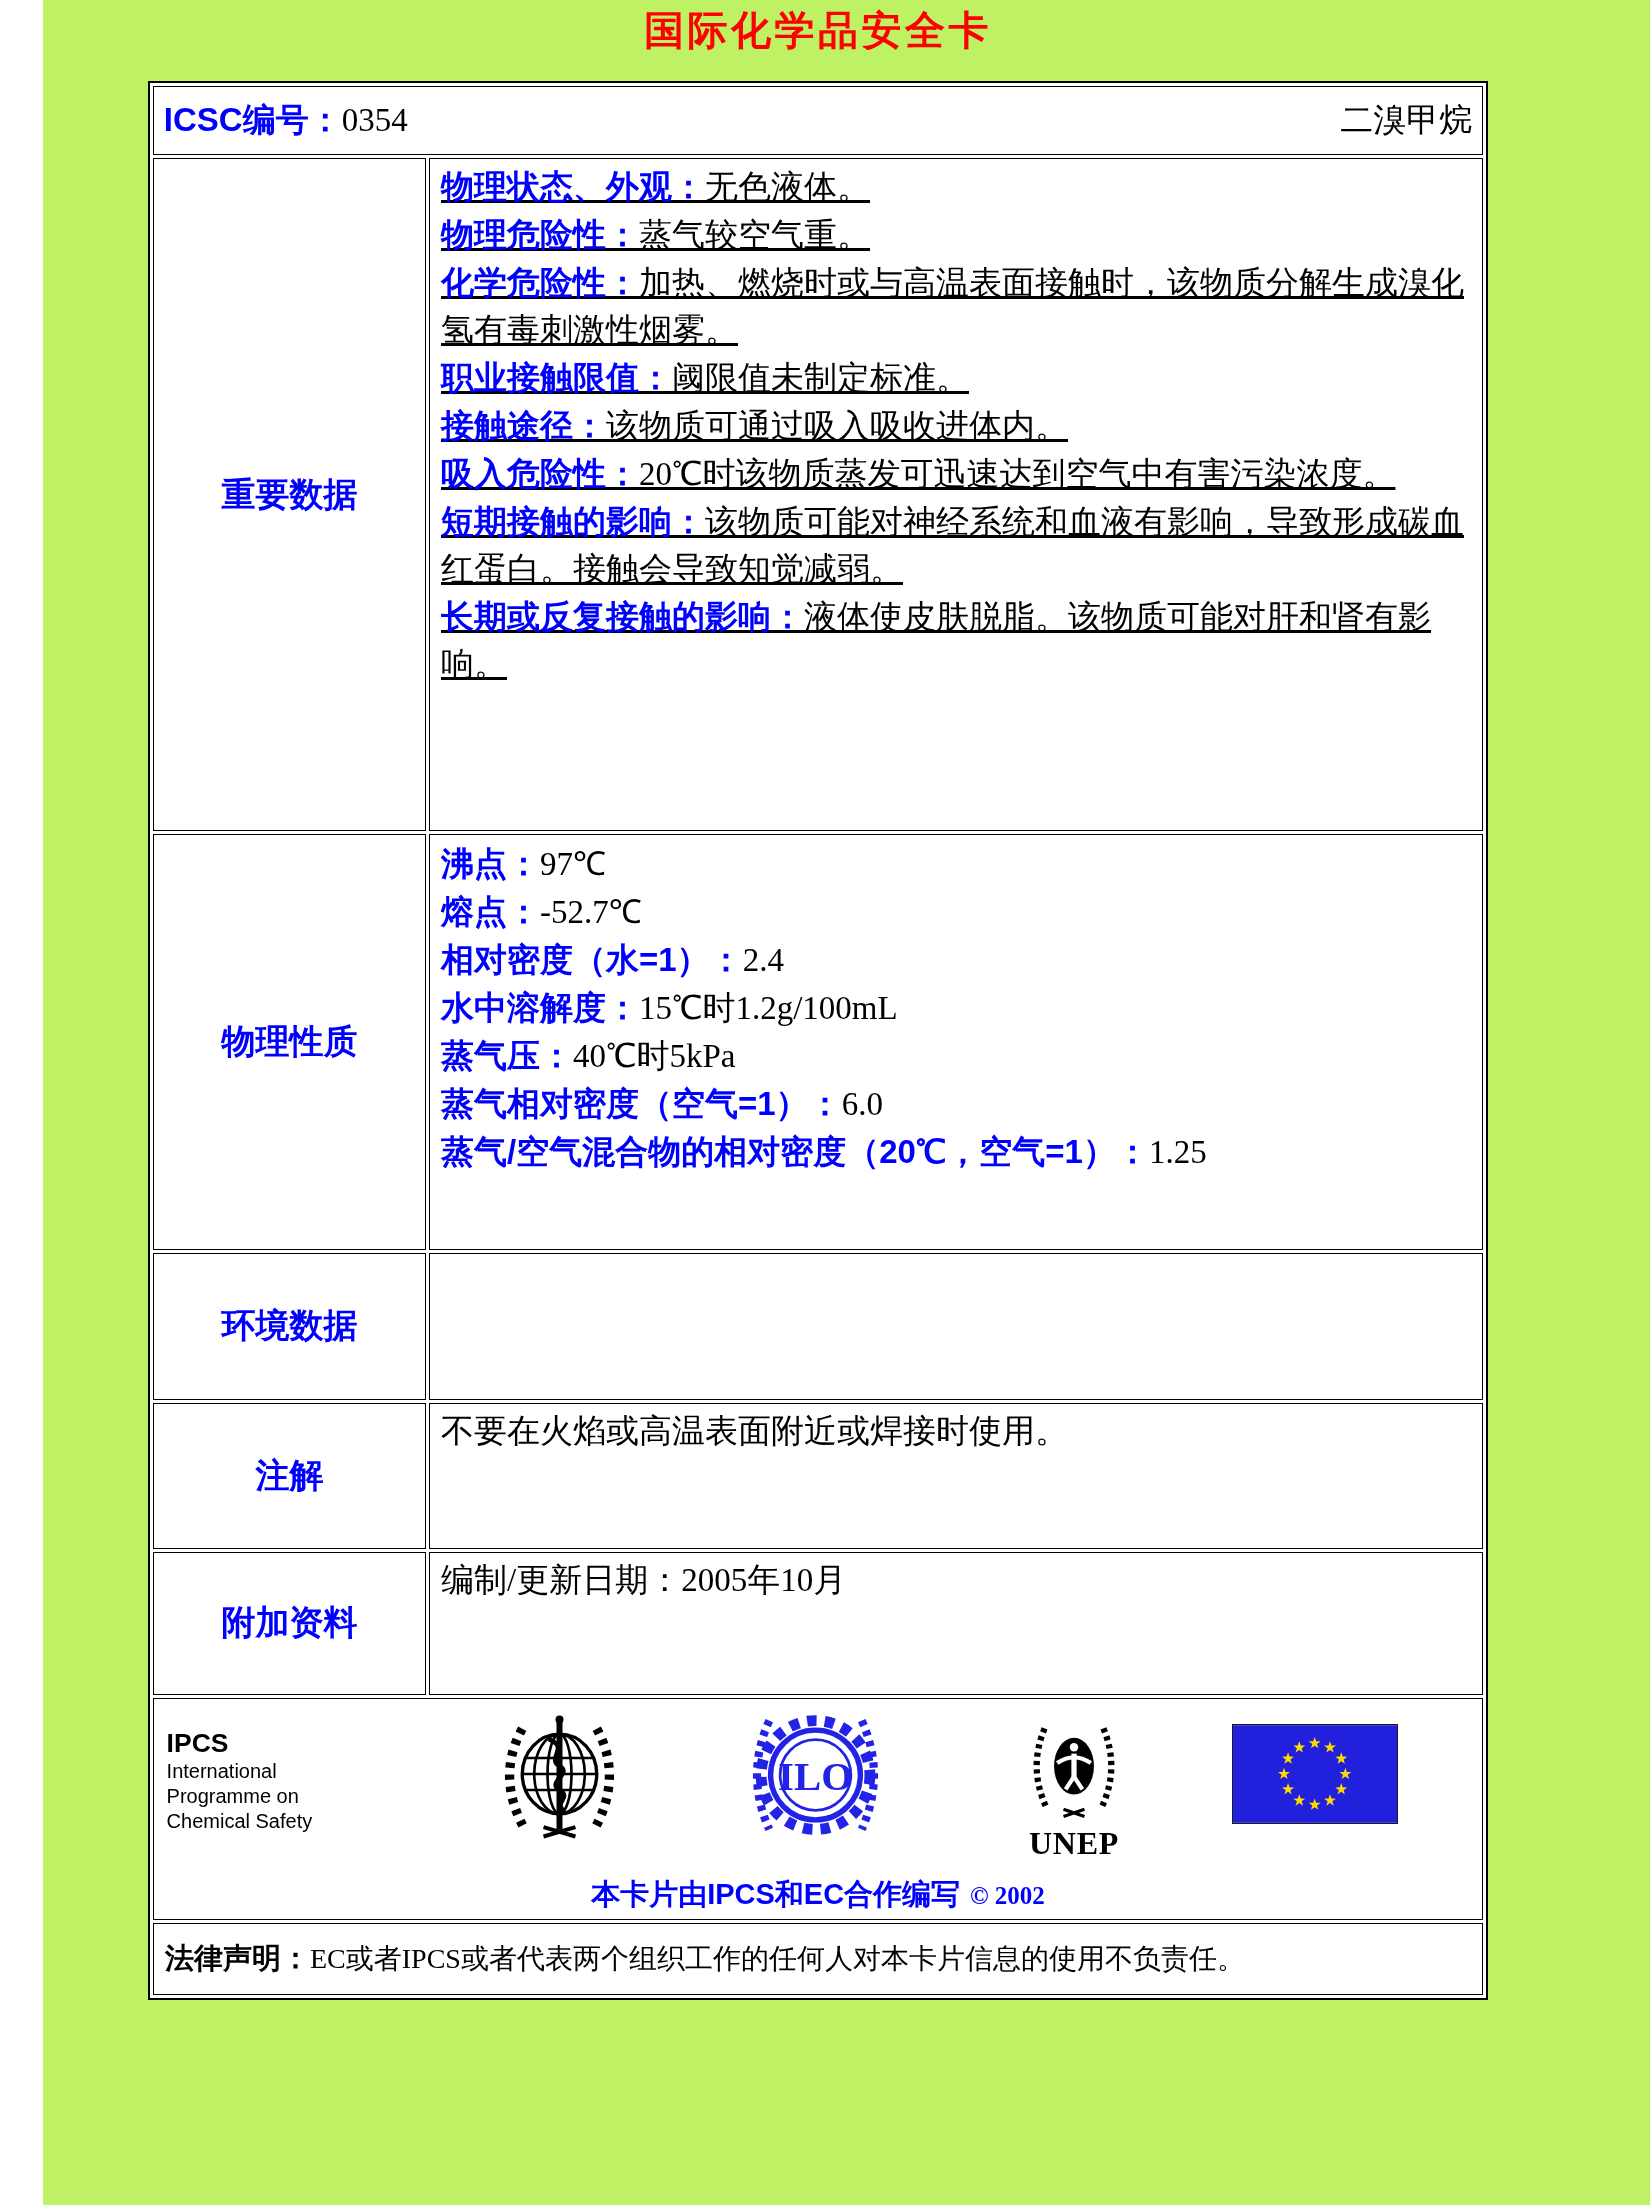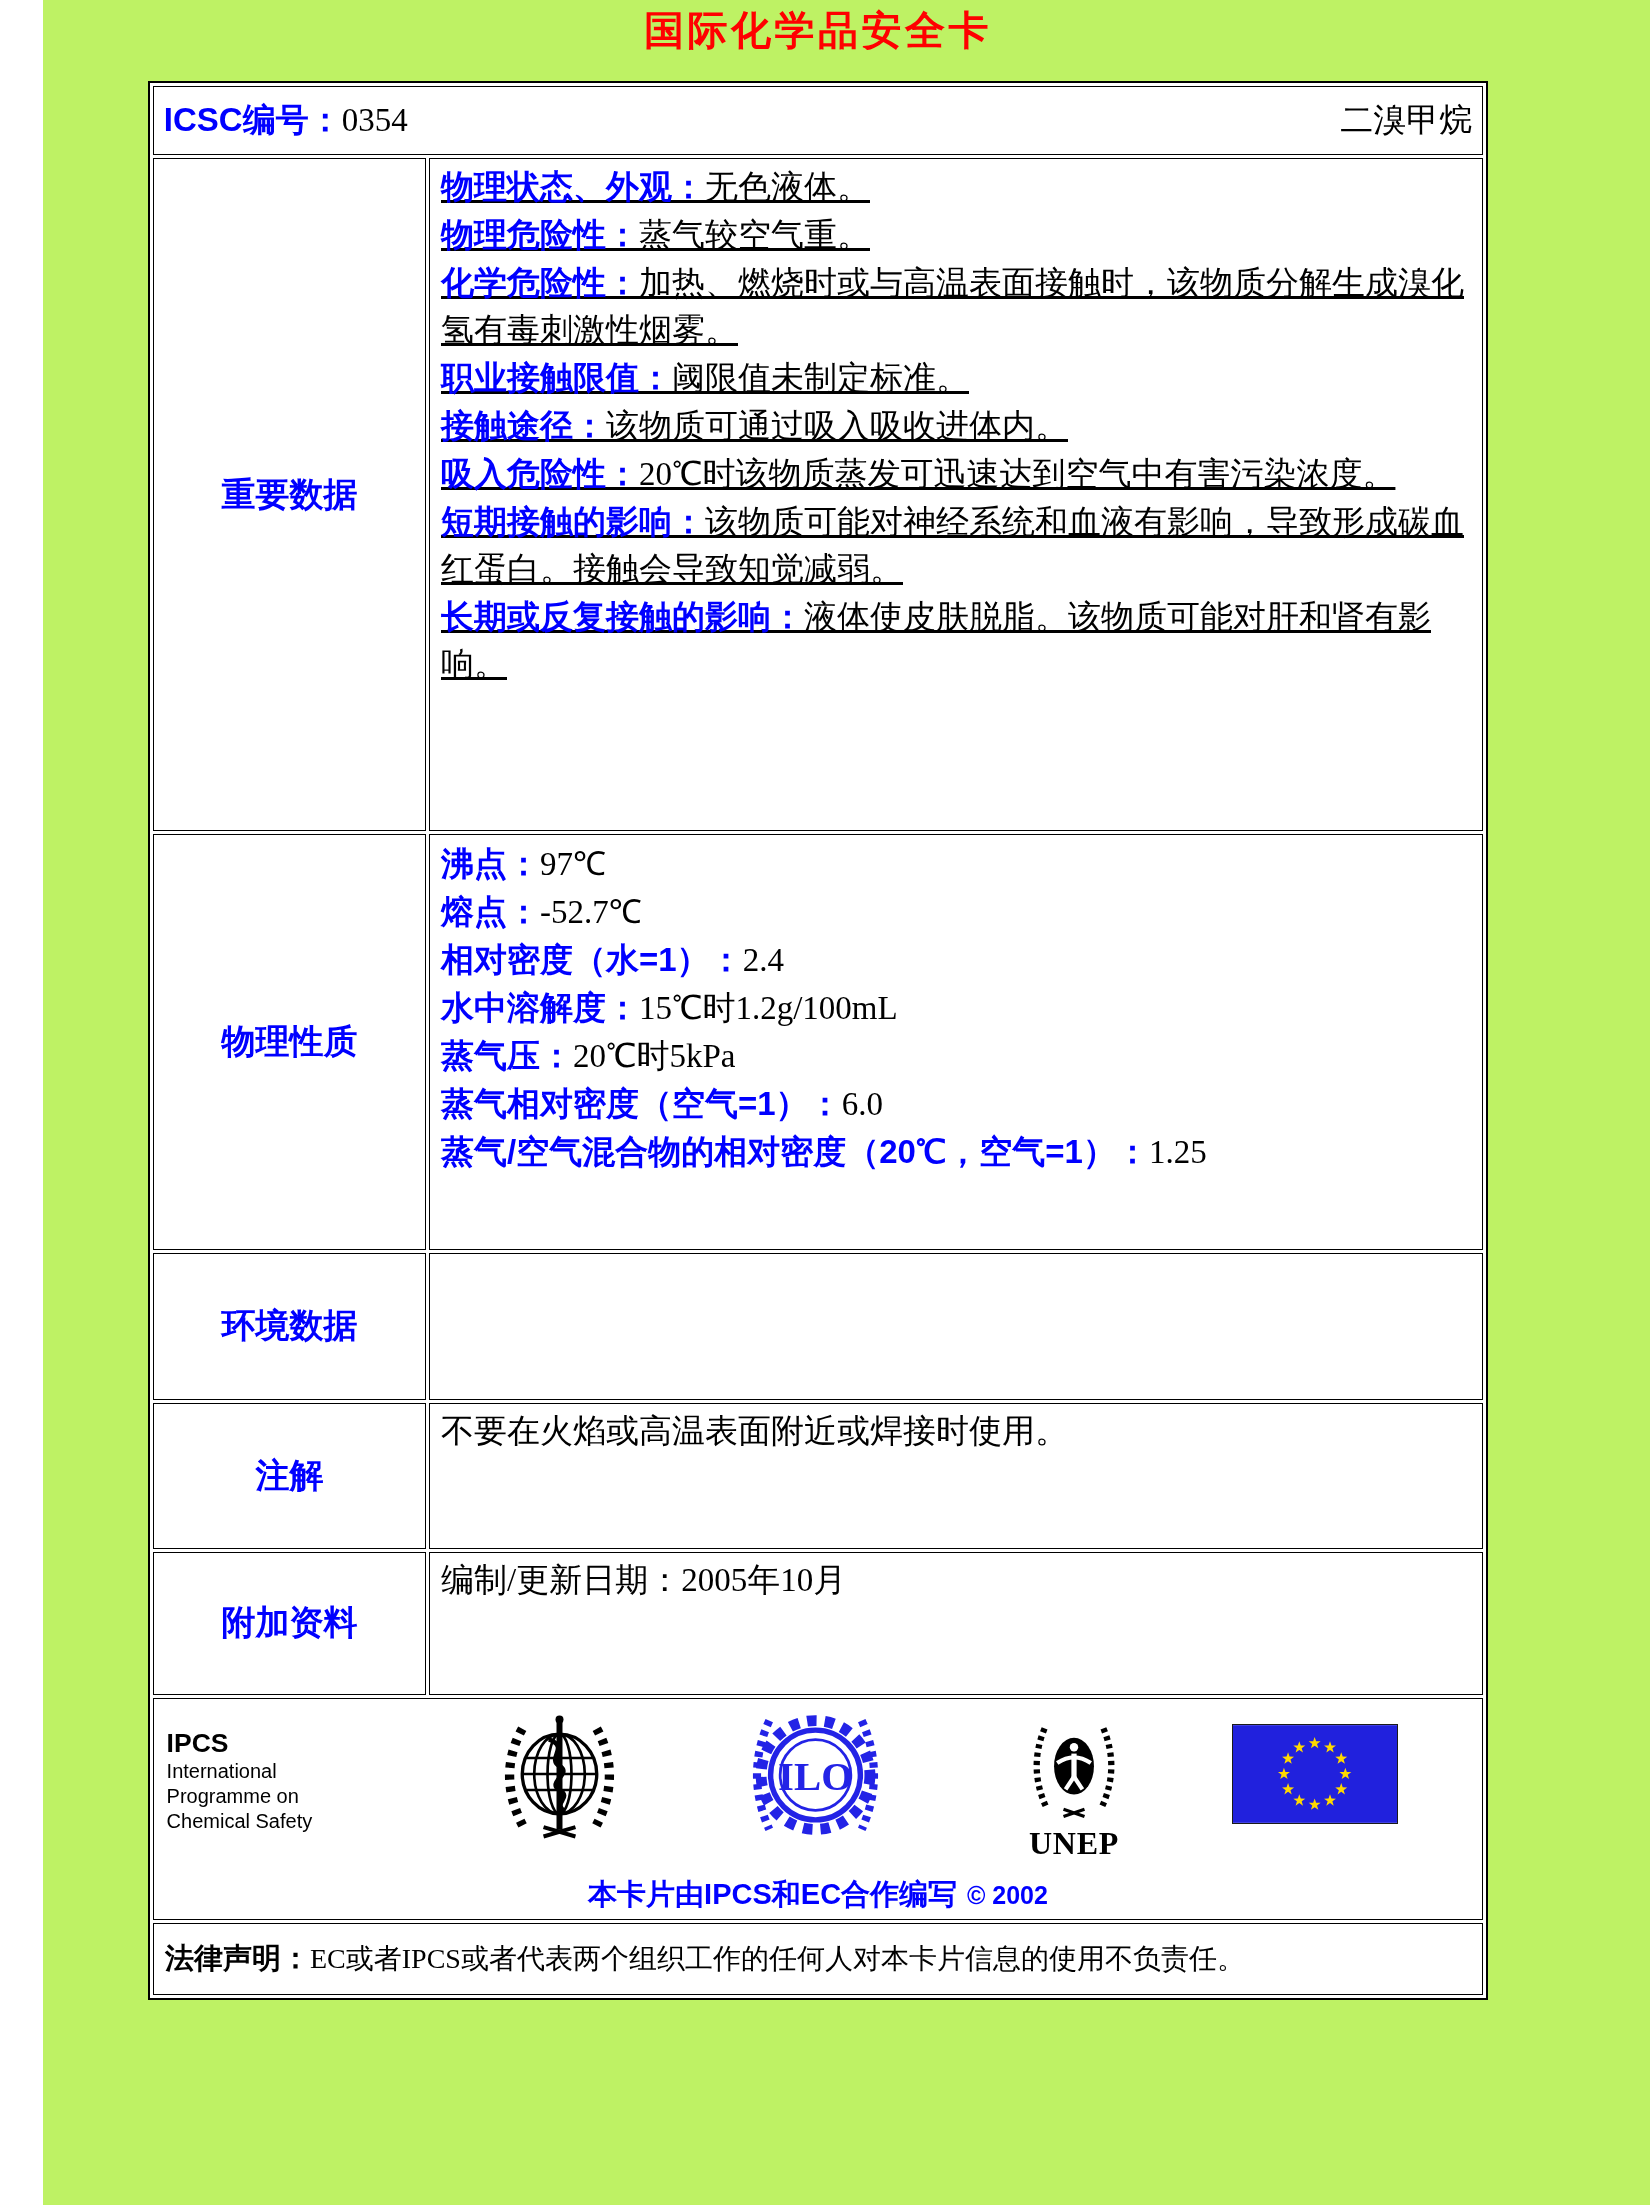--- a/index.html
+++ b/index.html
@@ -32,21 +32,21 @@
   .ipcs-line{font-size:20px;line-height:25px;}
   .logo{position:absolute;}
   .who-logo{left:339px;top:5.6px;}
   .ilo-logo{left:590px;top:8.4px;}
   .unep-block{left:857px;top:21px;width:126px;text-align:center;}
   .unep-text{font-family:"Liberation Serif",serif;font-weight:bold;font-size:32px;
         letter-spacing:0.7px;color:#000;line-height:33px;}
   .eu-flag{left:1078px;top:25px;border:1.4px solid #1a1a1a;line-height:0;}
   .footer-caption{position:absolute;left:0;right:0;bottom:4.2px;text-align:center;
         color:#0000FF;font-family:"Liberation Sans",sans-serif;font-weight:bold;font-size:29px;}
-  .footer-copy{font-size:25px;margin-left:9.8px;}
+  .footer-copy{font-size:25px;margin-left:9.8px;font-family:Liberation Serif, serif;}
 </style>
 </head>
 <body>
 
 <div class="page">
 
   <div class="doc-title">国际化学品安全卡</div>
 
   <table class="card">
 
@@ -76,21 +76,21 @@
       </td>
     </tr>
 
     <tr>
       <td class="label-cell">物理性质</td>
       <td class="content-cell h-physical">
         <div class="line"><span class="k">沸点：</span><span class="v">97℃</span></div>
         <div class="line"><span class="k">熔点：</span><span class="v">-52.7℃</span></div>
         <div class="line"><span class="k">相对密度（水=1）：</span><span class="v">2.4</span></div>
         <div class="line"><span class="k">水中溶解度：</span><span class="v">15℃时1.2g/100mL</span></div>
-        <div class="line"><span class="k">蒸气压：</span><span class="v">20℃时5kPa</span></div>
+        <div class="line"><span class="k">蒸气压：</span><span class="v">40℃时5kPa</span></div>
         <div class="line"><span class="k">蒸气相对密度（空气=1）：</span><span class="v">6.0</span></div>
         <div class="line"><span class="k">蒸气/空气混合物的相对密度（20℃，空气=1）：</span><span class="v">1.25</span></div>
       </td>
     </tr>
 
     <tr>
       <td class="label-cell">环境数据</td>
       <td class="content-cell h-env"></td>
     </tr>
 

